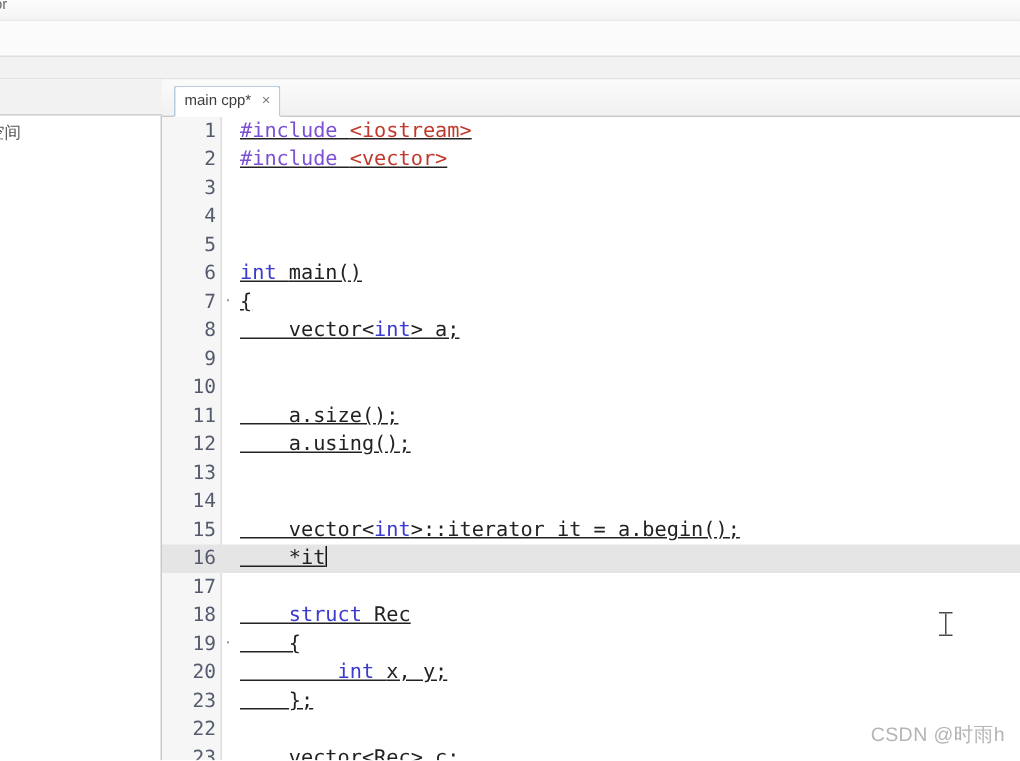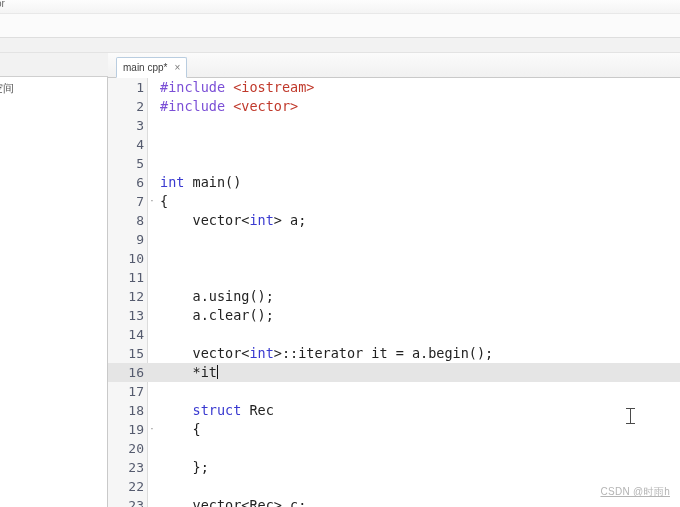--- a/index.html
+++ b/index.html
@@ -132,20 +132,21 @@
     font-size: 13px;
   }
   .foldmark {
     position: absolute; left: 38px; top: 0; width: 12px;
     text-align: center; color: #8a8a8a; font-size: 9px;
     line-height: 19px;
   }
   .codetext {
     position: absolute; left: 52px; top: 0;
     color: #222222;
+    text-decoration: underline;
   }
 
   
   .t-pre   { color: #7b4fd6; }
   .t-str   { color: #c0392b; }
   .t-kw    { color: #3a3ad0; }
   .t-type  { color: #3a3ad0; }
   .t-plain { color: #222222; }
   .t-dim   { color: #8d8d8d; }
   .t-num   { color: #6a3fd0; }
@@ -173,24 +174,23 @@
   .ibeam:before { top: 0; }
   .ibeam:after  { bottom: 0; }
   .ibeam span {
     position: absolute; left: 4px; top: 1px;
     width: 1px; height: 14px; background: #4a4a4a;
   }
 
   
   .watermark {
     position: absolute; right: 10px; bottom: 8px;
-    font-size: 10px; color: #b4b4b4;
+    font-size: 13px; color: #b4b4b4;
     white-space: nowrap;
     letter-spacing: 0.3px;
-    text-decoration: underline;
   }
 </style>
 </head>
 <body>
 
 <div id="app">
 
   <div class="titlebar">
     <div class="titlebar-text">or</div>
   </div>
@@ -223,30 +223,30 @@
         <div class="coderow"><span class="lineno">1</span><span class="codetext"><span class="t-pre">#include </span><span class="t-str">&lt;iostream&gt;</span></span></div>
         <div class="coderow"><span class="lineno">2</span><span class="codetext"><span class="t-pre">#include </span><span class="t-str">&lt;vector&gt;</span></span></div>
         <div class="coderow"><span class="lineno">3</span><span class="codetext"></span></div>
         <div class="coderow"><span class="lineno">4</span></div>
         <div class="coderow"><span class="lineno">5</span><span class="codetext"></span></div>
         <div class="coderow"><span class="lineno">6</span><span class="codetext"><span class="t-kw">int </span><span class="t-plain">main()</span></span></div>
         <div class="coderow"><span class="lineno">7</span><span class="foldmark">·</span><span class="codetext"><span class="t-plain">{</span></span></div>
         <div class="coderow"><span class="lineno">8</span><span class="codetext"><span class="t-plain">    vector&lt;</span><span class="t-type">int</span><span class="t-plain">&gt; a;</span></span></div>
         <div class="coderow"><span class="lineno">9</span></div>
         <div class="coderow"><span class="lineno">10</span><span class="codetext"></span></div>
-        <div class="coderow"><span class="lineno">11</span></div>
+        <div class="coderow"><span class="lineno">11</span><span class="codetext"><span class="t-plain">    a.size();</span></span></div>
         <div class="coderow"><span class="lineno">12</span><span class="codetext"><span class="t-plain">    a.using();</span></span></div>
-        <div class="coderow"><span class="lineno">13</span><span class="codetext"><span class="t-plain">    a.clear();</span></span></div>
+        <div class="coderow"><span class="lineno">13</span></div>
         <div class="coderow"><span class="lineno">14</span><span class="codetext"></span></div>
         <div class="coderow"><span class="lineno">15</span><span class="codetext"><span class="t-plain">    vector&lt;</span><span class="t-type">int</span><span class="t-plain">&gt;::iterator it = a.begin();</span></span></div>
         <div class="coderow current"><span class="lineno">16</span><span class="codetext"><span class="t-plain">    *it</span><span class="caret"></span></span></div>
         <div class="coderow"><span class="lineno">17</span><span class="codetext"></span></div>
         <div class="coderow"><span class="lineno">18</span><span class="codetext"><span class="t-kw">    struct </span><span class="t-plain">Rec</span></span></div>
         <div class="coderow"><span class="lineno">19</span><span class="foldmark">·</span><span class="codetext"><span class="t-plain">    {</span></span></div>
-        <div class="coderow"><span class="lineno">20</span></div>
+        <div class="coderow"><span class="lineno">20</span><span class="codetext"><span class="t-kw">        int </span><span class="t-plain">x, y;</span></span></div>
         <div class="coderow"><span class="lineno">23</span><span class="codetext"><span class="t-plain">    };</span></span></div>
         <div class="coderow"><span class="lineno">22</span><span class="codetext"></span></div>
         <div class="coderow"><span class="lineno">23</span><span class="codetext"><span class="t-plain">    vector&lt;Rec&gt; c;</span></span></div>
       </div>
     <div class="ibeam">
         <span></span>
       </div>
   </div>
 
   <div class="watermark">CSDN @时雨h</div>

